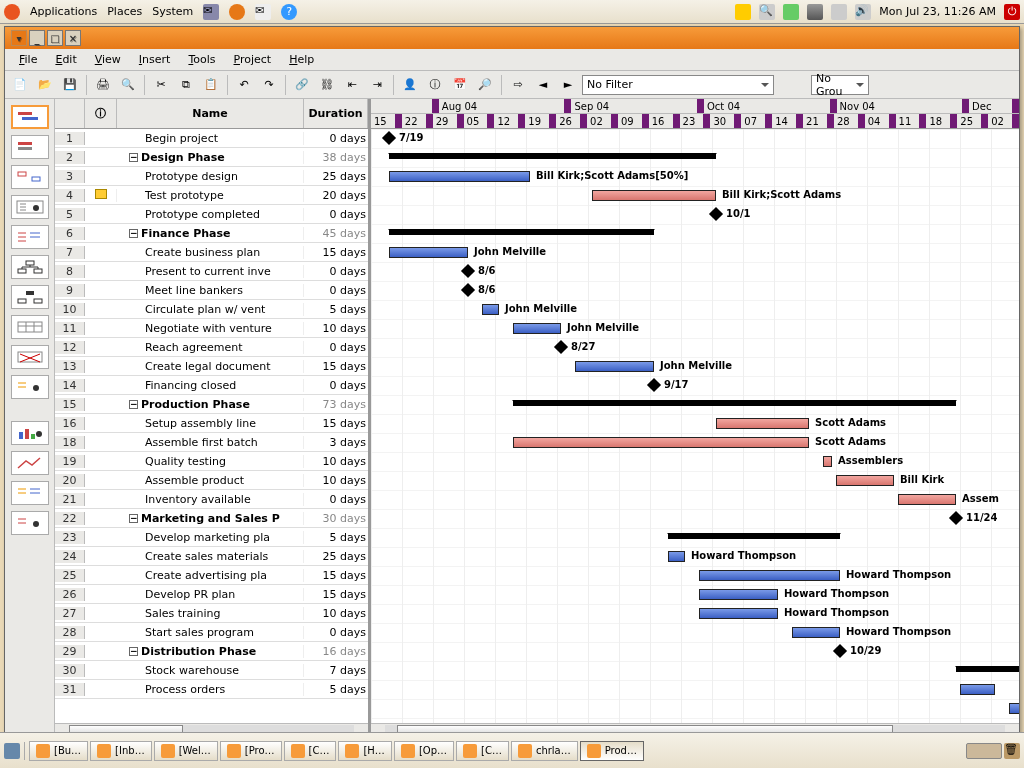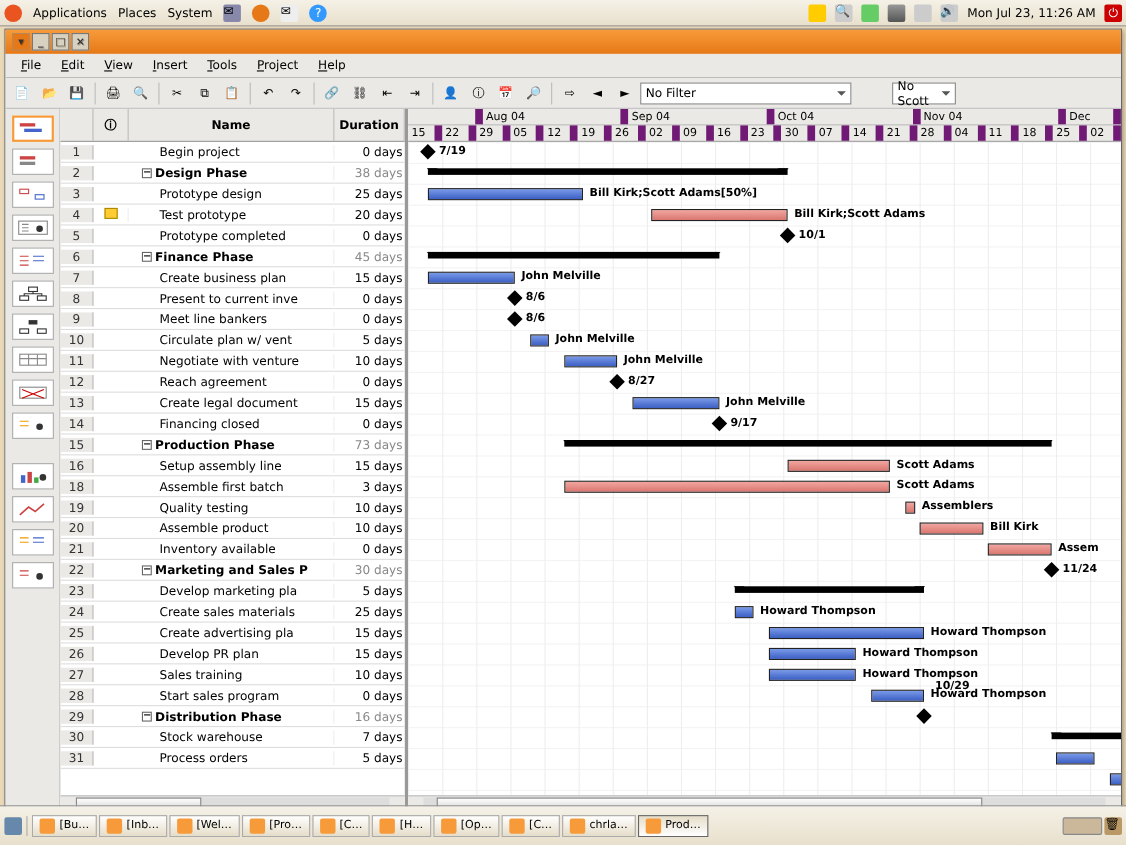--- a/index.html
+++ b/index.html
@@ -138,21 +138,21 @@
     <span class="tb-sep"></span>
     <span class="tb-btn">⇨</span>
     <span class="tb-btn">◄</span>
     <span class="tb-btn">►</span>
     <div class="dropdown" style="width:192px">
         <span>No Filter</span>
       </div>
     <div style="width:14px"></div>
     <div style="width:14px"></div>
     <div class="dropdown" style="width:58px">
-        <span>No Scott</span>
+        <span>No Grou</span>
       </div>
   </div>
 
   <div class="body">
 
     <div class="viewbar">
       <div class="view-btn active">
           <svg width="28" height="14">
             <rect x="2" y="2" width="14" height="3" fill="#c44"></rect>
             <rect x="6" y="7" width="16" height="3" fill="#46c"></rect>
@@ -574,21 +574,21 @@
           <div class="lbl" style="left: 320px; top: 421px;">Howard Thompson</div>
           <div class="bar blue" style="left: 328px; top: 441px; width: 141px;"></div>
           <div class="lbl" style="left: 475px; top: 440px;">Howard Thompson</div>
           <div class="bar blue" style="left: 328px; top: 460px; width: 79px;"></div>
           <div class="lbl" style="left: 413px; top: 459px;">Howard Thompson</div>
           <div class="bar blue" style="left: 328px; top: 479px; width: 79px;"></div>
           <div class="lbl" style="left: 413px; top: 478px;">Howard Thompson</div>
           <div class="bar blue" style="left: 421px; top: 498px; width: 48px;"></div>
           <div class="lbl" style="left: 475px; top: 497px;">Howard Thompson</div>
           <div class="milestone" style="left: 464px; top: 517px;"></div>
-          <div class="lbl" style="left: 479px; top: 489px;">10/29</div>
+          <div class="lbl" style="left: 479px; top: 516px;">10/29</div>
           <div class="summary" style="left: 585px; top: 537px; width: 93px;"></div>
           <div class="bar blue" style="left: 589px; top: 555px; width: 35px;"></div>
           <div class="bar blue" style="left: 638px; top: 574px; width: 17px;"></div>
         </div>
       <div class="hscroll">
           <div class="track">
             <div class="thumb" style="left:2%;width:80%"></div>
           </div>
         </div>
     </div>

